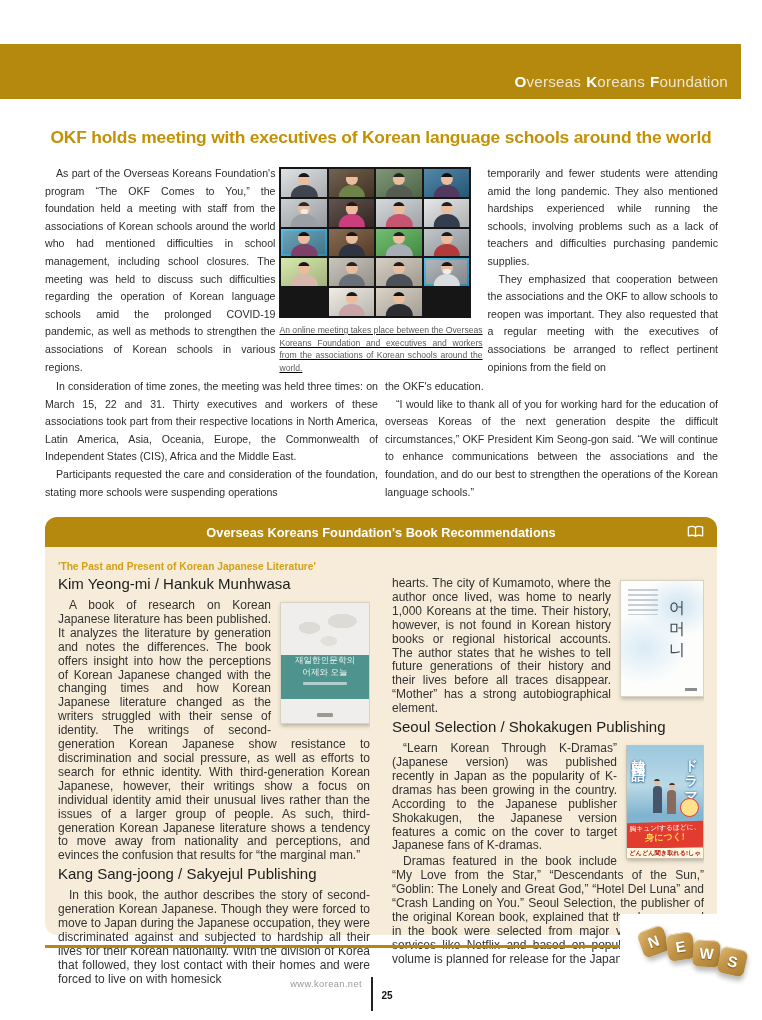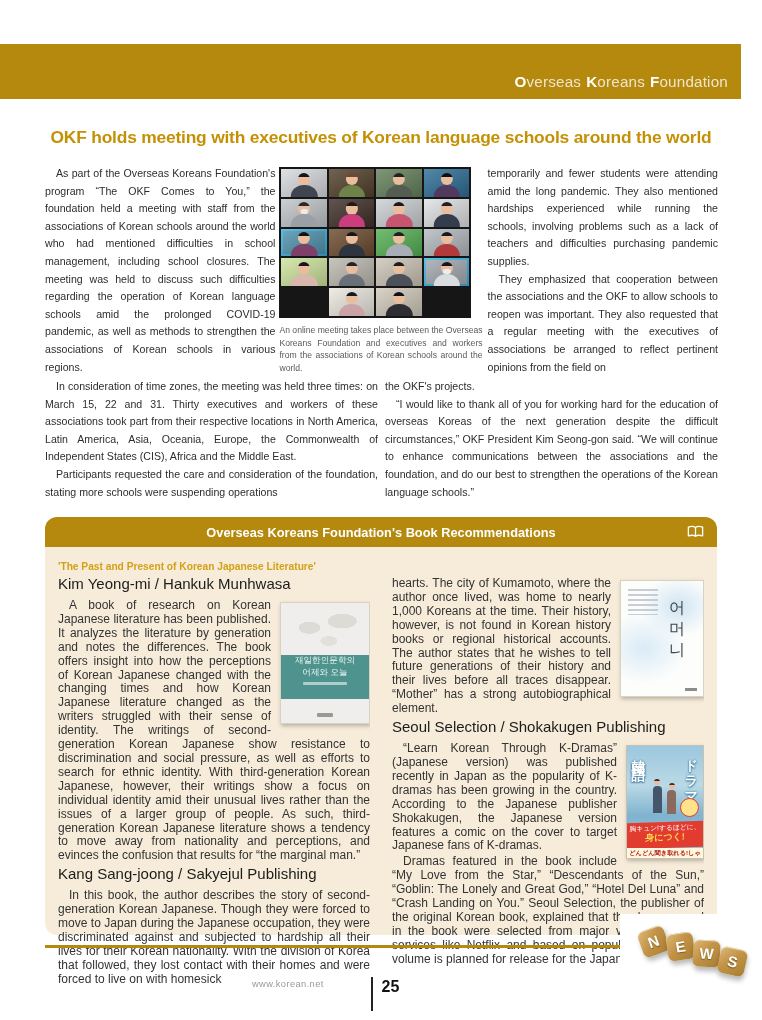--- a/index.html
+++ b/index.html
@@ -12,21 +12,21 @@
   .brand .bw{margin-left:5px;}
   .brand b{color:#fff;font-weight:700;}
 
   
   .headline{position:absolute;top:127px;left:45px;width:672px;margin:0;text-align:center;
             font-size:17.4px;font-weight:700;color:var(--headline,#C49104);letter-spacing:-.2px;}
 
   
   .article-top{position:absolute;top:165px;left:45px;width:673px;display:flex;align-items:flex-start;}
   .colL,.colR{width:236px;}
-  .photo{width:208px;margin:2px 5px 0 4px;}
+  .photo{width:208px;margin:2px 5px 0 4px;text-decoration:underline;}
   .body{margin:0;font-size:10.6px;line-height:17.6px;text-align:justify;color:#2d2d2d;}
   .ind{text-indent:11px;}
   .vc-grid{box-sizing:border-box;width:192px;height:151px;background:#161616;padding:2px;display:grid;
            grid-template-columns:repeat(4,1fr);grid-auto-rows:27.8px;gap:2px;}
   .tile{position:relative;overflow:hidden;background:var(--bg,#888);}
   .tile::before{content:"";position:absolute;inset:0;background:linear-gradient(150deg,rgba(255,255,255,.18),rgba(0,0,0,.22));}
   .p-body{position:absolute;left:50%;bottom:-2%;width:58%;height:46%;transform:translateX(-50%);
           background:var(--shirt,#444);border-radius:50% 50% 0 0/90% 90% 0 0;z-index:2;}
   .p-head{position:absolute;left:50%;top:13%;width:27%;padding-top:27%;transform:translateX(-50%);
           background:linear-gradient(to bottom,var(--hair,#222) 0 32%,var(--skin,#E9BD9E) 32%);border-radius:50%;z-index:1;}
@@ -99,23 +99,23 @@
          background:linear-gradient(135deg,#ddba76 0%,#c29347 45%,#a87e31 100%);
          box-shadow:inset 0 1px 0 rgba(255,255,255,.6),1px 4px 5px rgba(0,0,0,.28);
          color:#fff;font-weight:700;font-size:15px;display:flex;align-items:center;justify-content:center;
          text-shadow:0 1px 1px rgba(110,80,20,.85);}
   .block:nth-child(1){left:20px;top:14px;transform:rotate(-20deg);}
   .block:nth-child(2){left:47px;top:19px;transform:rotate(-9deg);}
   .block:nth-child(3){left:73px;top:26px;transform:rotate(3deg);}
   .block:nth-child(4){left:99px;top:34px;transform:rotate(13deg);}
 
   .footer{position:absolute;top:977px;left:252px;display:flex;align-items:flex-start;}
-  .f-url{width:110px;font-size:9.3px;color:#9a9a9a;letter-spacing:.4px;margin-top:2px;}
+  .f-url{width:110px;text-align:right;font-size:9.3px;color:#9a9a9a;letter-spacing:.4px;margin-top:2px;}
   .f-bar{width:1.5px;height:34px;background:#222;margin:0 9px;}
-  .f-page{font-size:16px;font-weight:700;color:#111;margin-top:1px;}
+  .f-page{font-size:10px;font-weight:700;color:#111;margin-top:13px;}
 </style>
 </head>
 <body>
 
 <div class="page">
 
   <div class="topbar">
     <div class="brand"><span class="bw"><b>O</b>verseas</span><span class="bw"><b>K</b>oreans</span><span class="bw"><b>F</b>oundation</span></div>
   </div>
 
@@ -207,21 +207,21 @@
       <p class="body ind">They emphasized that cooperation between the associations and the OKF to allow schools to reopen was important. They also requested that a regular meeting with the executives of associations be arranged to reflect pertinent opinions from the field on</p>
     </div>
   </div>
 
   <div class="article-bottom">
     <div class="bcol">
       <p class="body ind">In consideration of time zones, the meeting was held three times: on March 15, 22 and 31. Thirty executives and workers of these associations took part from their respective locations in North America, Latin America, Asia, Oceania, Europe, the Commonwealth of Independent States (CIS), Africa and the Middle East.</p>
       <p class="body ind">Participants requested the care and consideration of the foundation, stating more schools were suspending operations</p>
     </div>
     <div class="bcol">
-      <p class="body">the OKF's projects.</p>
+      <p class="body">the OKF's education.</p>
       <p class="body ind">“I would like to thank all of you for working hard for the education of overseas Koreas of the next generation despite the difficult circumstances,” OKF President Kim Seong-gon said. “We will continue to enhance communications between the associations and the foundation, and do our best to strengthen the operations of the Korean language schools.”</p>
     </div>
   </div>
 
   <section class="panel">
     <header class="panel-head">
       <span>Overseas Koreans Foundation's Book Recommendations</span>
       <span class="book-ic">
         <svg width="17" height="13" viewBox="0 0 20 14" fill="none" stroke="#fff" stroke-width="1.5" stroke-linejoin="round">
           <path d="M10 2.2 C8 .8 4.6 .8 1.6 1.8 V12.2 C4.6 11.2 8 11.2 10 12.6 C12 11.2 15.4 11.2 18.4 12.2 V1.8 C15.4 .8 12 .8 10 2.2 Z"></path>

